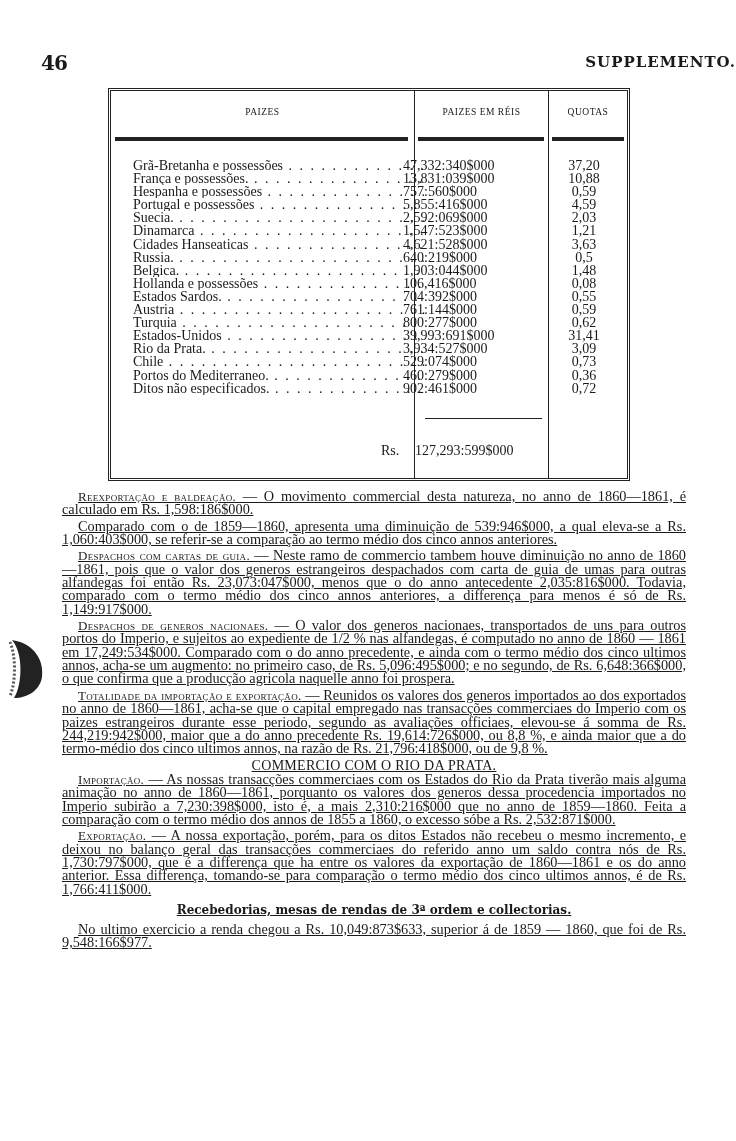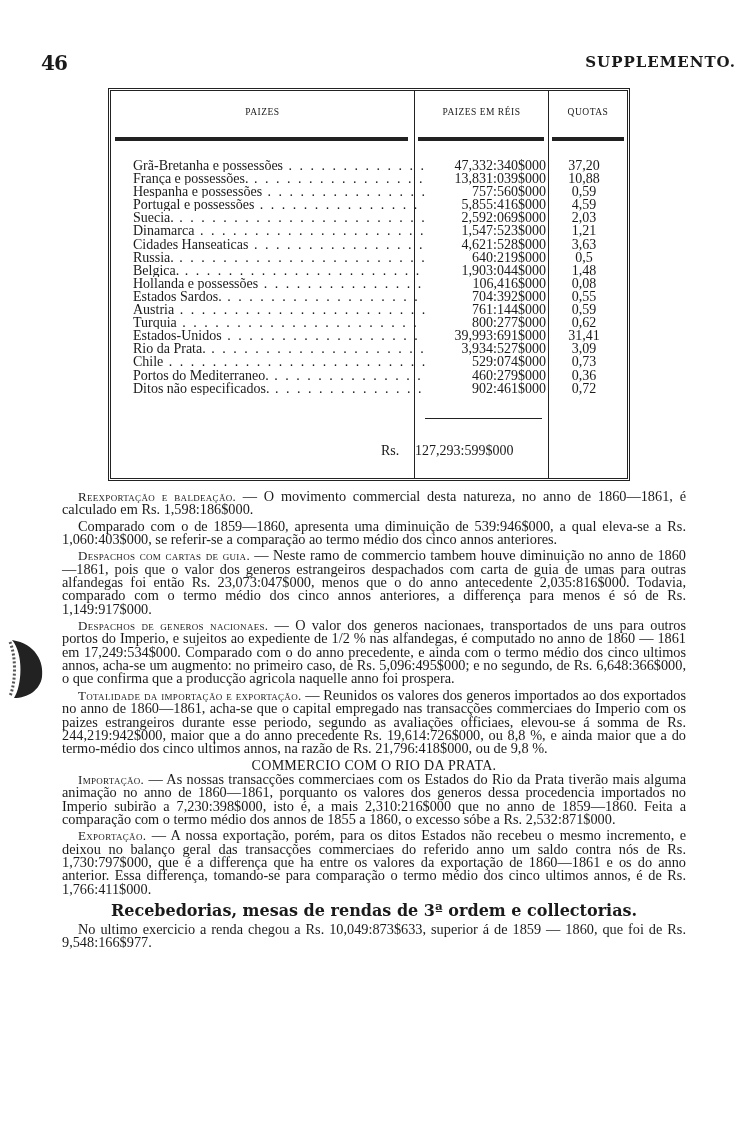--- a/index.html
+++ b/index.html
@@ -17,31 +17,31 @@
   .th { position: absolute; top: 16px; font-size: 9.5px; letter-spacing: 0.5px; text-align: center; }
   .th-paizes { left: 0; width: 303px; }
   .th-valor { left: 304px; width: 133px; }
   .th-quotas { left: 438px; width: 78px; }
   .rule { position: absolute; top: 46px; height: 4px; background: #222; }
   .r1 { left: 4px; width: 293px; } .r2 { left: 307px; width: 126px; } .r3 { left: 441px; width: 72px; }
   .rows { position: absolute; top: 68px; left: 6px; right: 0; }
   .row { height: 13.1px; position: relative; font-size: 14px; line-height: 13px; white-space: nowrap; }
   .row .name { position: absolute; left: 16px; width: 292px; overflow: hidden; }
   .row .name::after { content: " . . . . . . . . . . . . . . . . . . . . . . . . . . . . ."; letter-spacing: 2px; }
-  .row .val { position: absolute; right: 81px; width: 125px; text-align: right; }
+  .row .val { position: absolute; right: 99px; width: 125px; text-align: left; }
   .row .quo { position: absolute; right: 6px; width: 74px; text-align: center; }
   .total-rule { position: absolute; left: 314px; width: 117px; top: 327px; border-top: 1px solid #222; }
   .total-label { position: absolute; left: 270px; top: 352px; font-size: 14px; }
   .total-val { position: absolute; left: 304px; width: 131px; top: 352px; text-align: left; font-size: 14px; }
   .body-text { position: absolute; left: 62px; width: 624px; top: 490px; font-size: 14.3px; line-height: 13.35px;
-               text-align: justify; }
+               text-align: justify; text-decoration: underline; }
   .body-text p { margin: 0 0 3px 0; text-indent: 16px; }
   .sc { font-variant: small-caps; font-size: 13px; letter-spacing: 0.3px; }
   .center-head { text-align: center; margin: 1px 0 1px 0; font-size: 14px; letter-spacing: 0.3px; }
-  .bold-head { text-align: center; font-family: "DejaVu Serif", serif; font-weight: bold; font-size: 16px;
+  .bold-head { text-align: center; font-family: "DejaVu Serif", serif; font-weight: bold; font-size: 12px;
                line-height: 17px; margin: 6px 30px 4px 30px; }
   .margin-mark { position: absolute; left: 6px; top: 632px; width: 40px; height: 70px; }
 </style>
 </head>
 <body>
 
 <div class="page-number">46</div>
 <div class="running-head">SUPPLEMENTO.</div>
 
 <svg class="margin-mark" viewBox="0 0 40 70">

